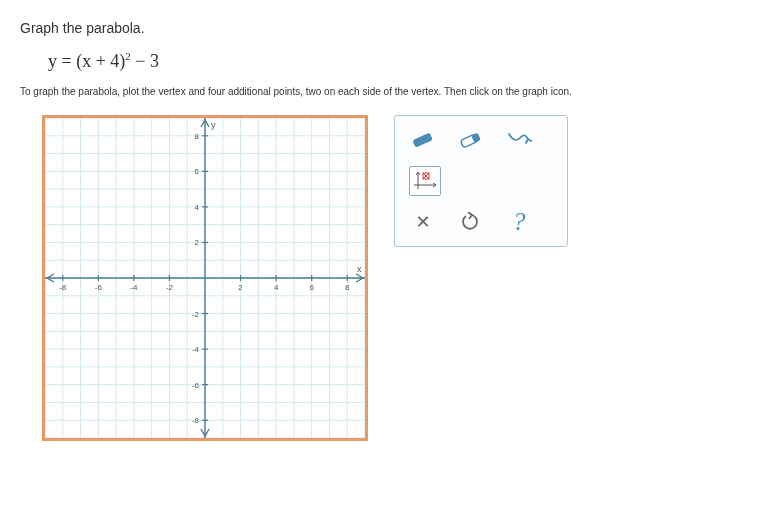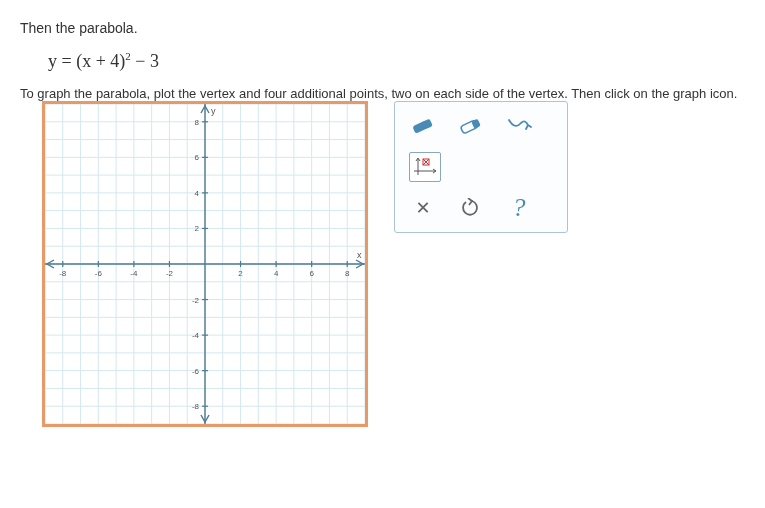--- a/index.html
+++ b/index.html
@@ -1,35 +1,35 @@
 <!DOCTYPE html>
 <html><head>
 <meta charset="utf-8">
 <style>
 body{margin:0;padding:20px;font-family:Verdana,Arial,sans-serif;font-size:13px;color:#333;background:#fff}
 .q-title{font-size:14px;margin-bottom:14px}
 .eq{margin:0 0 14px 28px;font-family:'Times New Roman',serif;font-size:18px;}
 .eq sup{font-size:11px}
-.instr{font-size:13px;}
+.instr{font-size:10px;margin-bottom:18px}
 .work{display:flex;gap:26px;align-items:flex-start;padding-left:22px}
 .plot-frame{border:3px solid #e89968;padding:0;background:#fff}
 .plot{width:320px;height:320px;position:relative;background:#fff}
 .plot svg{display:block}
 .tools{border:1px solid #acc5d6;border-radius:3px;padding:12px 14px;background:#fcfdfe;width:144px}
 .row{display:flex;gap:20px;align-items:center;justify-content:flex-start;margin-bottom:14px}
 .row:last-child{margin-bottom:0}
 .tool-slot{width:28px;height:24px;display:flex;align-items:center;justify-content:center;cursor:pointer}
 .tool-slot.boxed{border:1px solid #8aa7bc;border-radius:2px;padding:3px;width:24px;height:22px;background:#fff}
 .x-icon{font-size:18px;color:#666;font-weight:300}
 .q-icon{font-family:'Times New Roman',serif;font-size:26px;color:#4a8bb5;font-style:italic}
 </style>
 </head>
 <body>
 
-<div class="q-title">Then the parabola.</div>
+<div class="q-title">Graph the parabola.</div>
 <div class="eq" id="eq">y = (x + 4)<sup>2</sup> − 3</div>
 <div class="instr">To graph the parabola, plot the vertex and four additional points, two on each side of the vertex. Then click on the graph icon.</div>
 
 <div class="work">
   <div class="plot-frame">
     <div class="plot">
       <svg id="grid" width="320" height="320" viewBox="0 0 320 320">
           <line x1="0" y1="0" x2="0" y2="320" stroke="#d4e8ee" stroke-width="1"></line>
           <line x1="17.77777777777778" y1="0" x2="17.77777777777778" y2="320" stroke="#d4e8ee" stroke-width="1"></line>
           <line x1="35.55555555555556" y1="0" x2="35.55555555555556" y2="320" stroke="#d4e8ee" stroke-width="1"></line>

